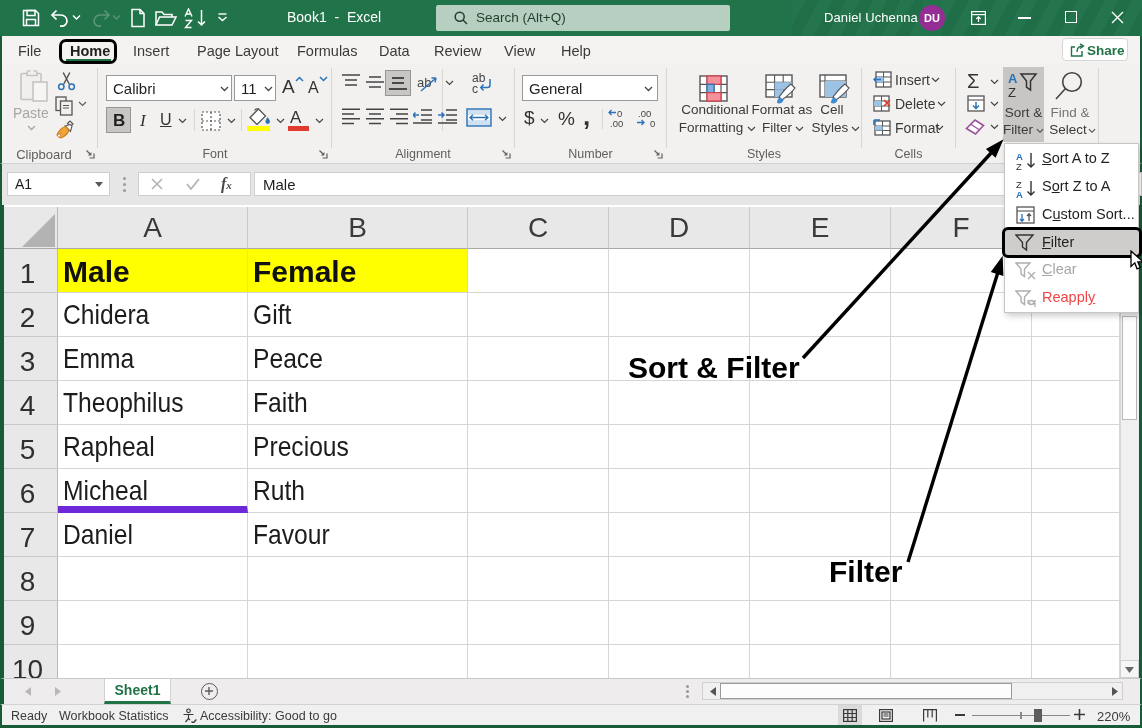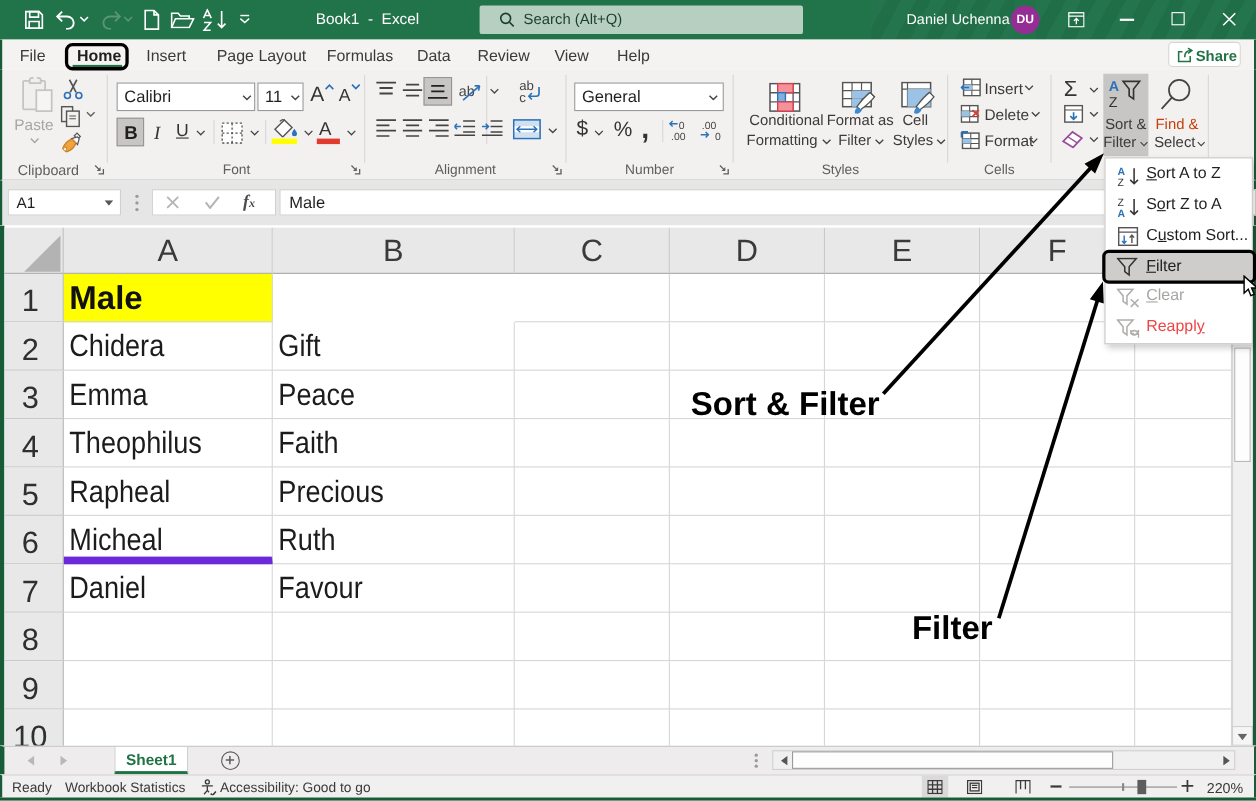--- a/index.html
+++ b/index.html
@@ -395,21 +395,21 @@
   <div class="abs" style="left:1001px;top:42px;width:41px;text-align:center;font-size:13.5px;color:#3b3a39;">Sort &amp;</div>
   <div class="abs" style="left:998px;top:59px;width:36px;text-align:center;font-size:13.5px;color:#3b3a39;">Filter</div>
   <svg class="abs" style="left:1034px;top:65px;" width="8" height="6" viewBox="0 0 9 6" fill="none" stroke="#444" stroke-width="1.2">
       <path d="M1 1l3.5 3.5L8 1"></path>
     </svg>
 
   <svg class="abs" style="left:1052px;top:8px;" width="30" height="30" viewBox="0 0 30 30" fill="none" stroke="#444" stroke-width="1.6">
     <circle cx="18" cy="11" r="9.3"></circle>
       <path d="M11.5 17.5L2 28"></path>
   </svg>
-  <div class="abs" style="left:1046px;top:42px;width:44px;text-align:center;font-size:13.5px;color:#c2410c;">Find &amp;</div>
+  <div class="abs" style="left:1046px;top:42px;width:44px;text-align:center;font-size:13.5px;color:#737373;">Find &amp;</div>
   <div class="abs" style="left:1044px;top:59px;width:44px;text-align:center;font-size:13.5px;color:#3b3a39;">Select</div>
   <svg class="abs" style="left:1086px;top:65px;" width="8" height="6" viewBox="0 0 9 6" fill="none" stroke="#444" stroke-width="1.2">
       <path d="M1 1l3.5 3.5L8 1"></path>
     </svg>
 </div>
 
 <div class="abs" id="fbar" style="left:0;top:164px;width:1142px;height:41px;background:#e6e6e6;border-left:2px solid #185c37;border-right:2px solid #185c37;">
   <div class="abs" style="left:5px;top:8px;width:103px;height:24px;background:#fff;border:1px solid #d1cfcd;"></div>
   <div class="abs" style="left:13px;top:12px;font-size:14px;color:#201f1e;">A1</div>
   <svg class="abs" style="left:93px;top:18px;" width="8" height="5" viewBox="0 0 8 5" fill="#595959">
@@ -435,20 +435,23 @@
 <div class="abs" style="left:58px;top:2px;width:190px;height:42px;background:#e8e8e8;border-right:1px solid #c9c9c9;border-bottom:1px solid #a9a9a9;font-size:28px;color:#3a3a3a;text-align:center;line-height:41px;">A</div>
 <div class="abs" style="left:248px;top:2px;width:220px;height:42px;background:#e8e8e8;border-right:1px solid #c9c9c9;border-bottom:1px solid #a9a9a9;font-size:28px;color:#3a3a3a;text-align:center;line-height:41px;">B</div>
 <div class="abs" style="left:468px;top:2px;width:141px;height:42px;background:#e8e8e8;border-right:1px solid #c9c9c9;border-bottom:1px solid #a9a9a9;font-size:28px;color:#3a3a3a;text-align:center;line-height:41px;">C</div>
 <div class="abs" style="left:609px;top:2px;width:141px;height:42px;background:#e8e8e8;border-right:1px solid #c9c9c9;border-bottom:1px solid #a9a9a9;font-size:28px;color:#3a3a3a;text-align:center;line-height:41px;">D</div>
 <div class="abs" style="left:750px;top:2px;width:141px;height:42px;background:#e8e8e8;border-right:1px solid #c9c9c9;border-bottom:1px solid #a9a9a9;font-size:28px;color:#3a3a3a;text-align:center;line-height:41px;">E</div>
 <div class="abs" style="left:891px;top:2px;width:141px;height:42px;background:#e8e8e8;border-right:1px solid #c9c9c9;border-bottom:1px solid #a9a9a9;font-size:28px;color:#3a3a3a;text-align:center;line-height:41px;">F</div>
 <div class="abs" style="left:1032px;top:2px;width:88px;height:42px;background:#e8e8e8;border-right:1px solid #c9c9c9;border-bottom:1px solid #a9a9a9;font-size:28px;color:#3a3a3a;text-align:center;line-height:41px;"></div>
 <div class="abs" style="left:4px;top:44px;width:54px;height:44px;background:#e8e8e8;border-right:1px solid #b9b9b9;border-bottom:1px solid #c9c9c9;font-size:28px;color:#2f2f2f;text-align:center;line-height:49px;padding-right:6px;">1</div>
 <div class="abs" style="left:58px;top:44px;width:190px;height:44px;border-right:1px solid #d6d6d6;border-bottom:1px solid #d6d6d6;background:#ffff00;">
       <span style="position:absolute;left:5px;top:6px;font-size:30px;font-weight:bold;color:#111;">Male</span>
+    </div>
+<div class="abs" style="left:248px;top:44px;width:220px;height:44px;border-right:1px solid #d6d6d6;border-bottom:1px solid #d6d6d6;background:#ffff00;">
+      <span style="position:absolute;left:5px;top:6px;font-size:30px;font-weight:bold;color:#111;">Female</span>
     </div>
 <div class="abs" style="left:468px;top:44px;width:141px;height:44px;border-right:1px solid #d6d6d6;border-bottom:1px solid #d6d6d6;"></div>
 <div class="abs" style="left:609px;top:44px;width:141px;height:44px;border-right:1px solid #d6d6d6;border-bottom:1px solid #d6d6d6;"></div>
 <div class="abs" style="left:750px;top:44px;width:141px;height:44px;border-right:1px solid #d6d6d6;border-bottom:1px solid #d6d6d6;"></div>
 <div class="abs" style="left:891px;top:44px;width:141px;height:44px;border-right:1px solid #d6d6d6;border-bottom:1px solid #d6d6d6;"></div>
 <div class="abs" style="left:1032px;top:44px;width:88px;height:44px;border-right:1px solid #d6d6d6;border-bottom:1px solid #d6d6d6;"></div>
 <div class="abs" style="left:4px;top:88px;width:54px;height:44px;background:#e8e8e8;border-right:1px solid #b9b9b9;border-bottom:1px solid #c9c9c9;font-size:28px;color:#2f2f2f;text-align:center;line-height:49px;padding-right:6px;">2</div>
 <div class="abs" style="left:248px;top:88px;width:220px;height:44px;border-right:1px solid #d6d6d6;border-bottom:1px solid #d6d6d6;">
       <span style="position:absolute;left:5px;top:6px;font-size:28px;color:#1c1c1c;display:inline-block;transform:scaleX(0.88);transform-origin:0 0;white-space:nowrap;">Gift</span>
     </div>

